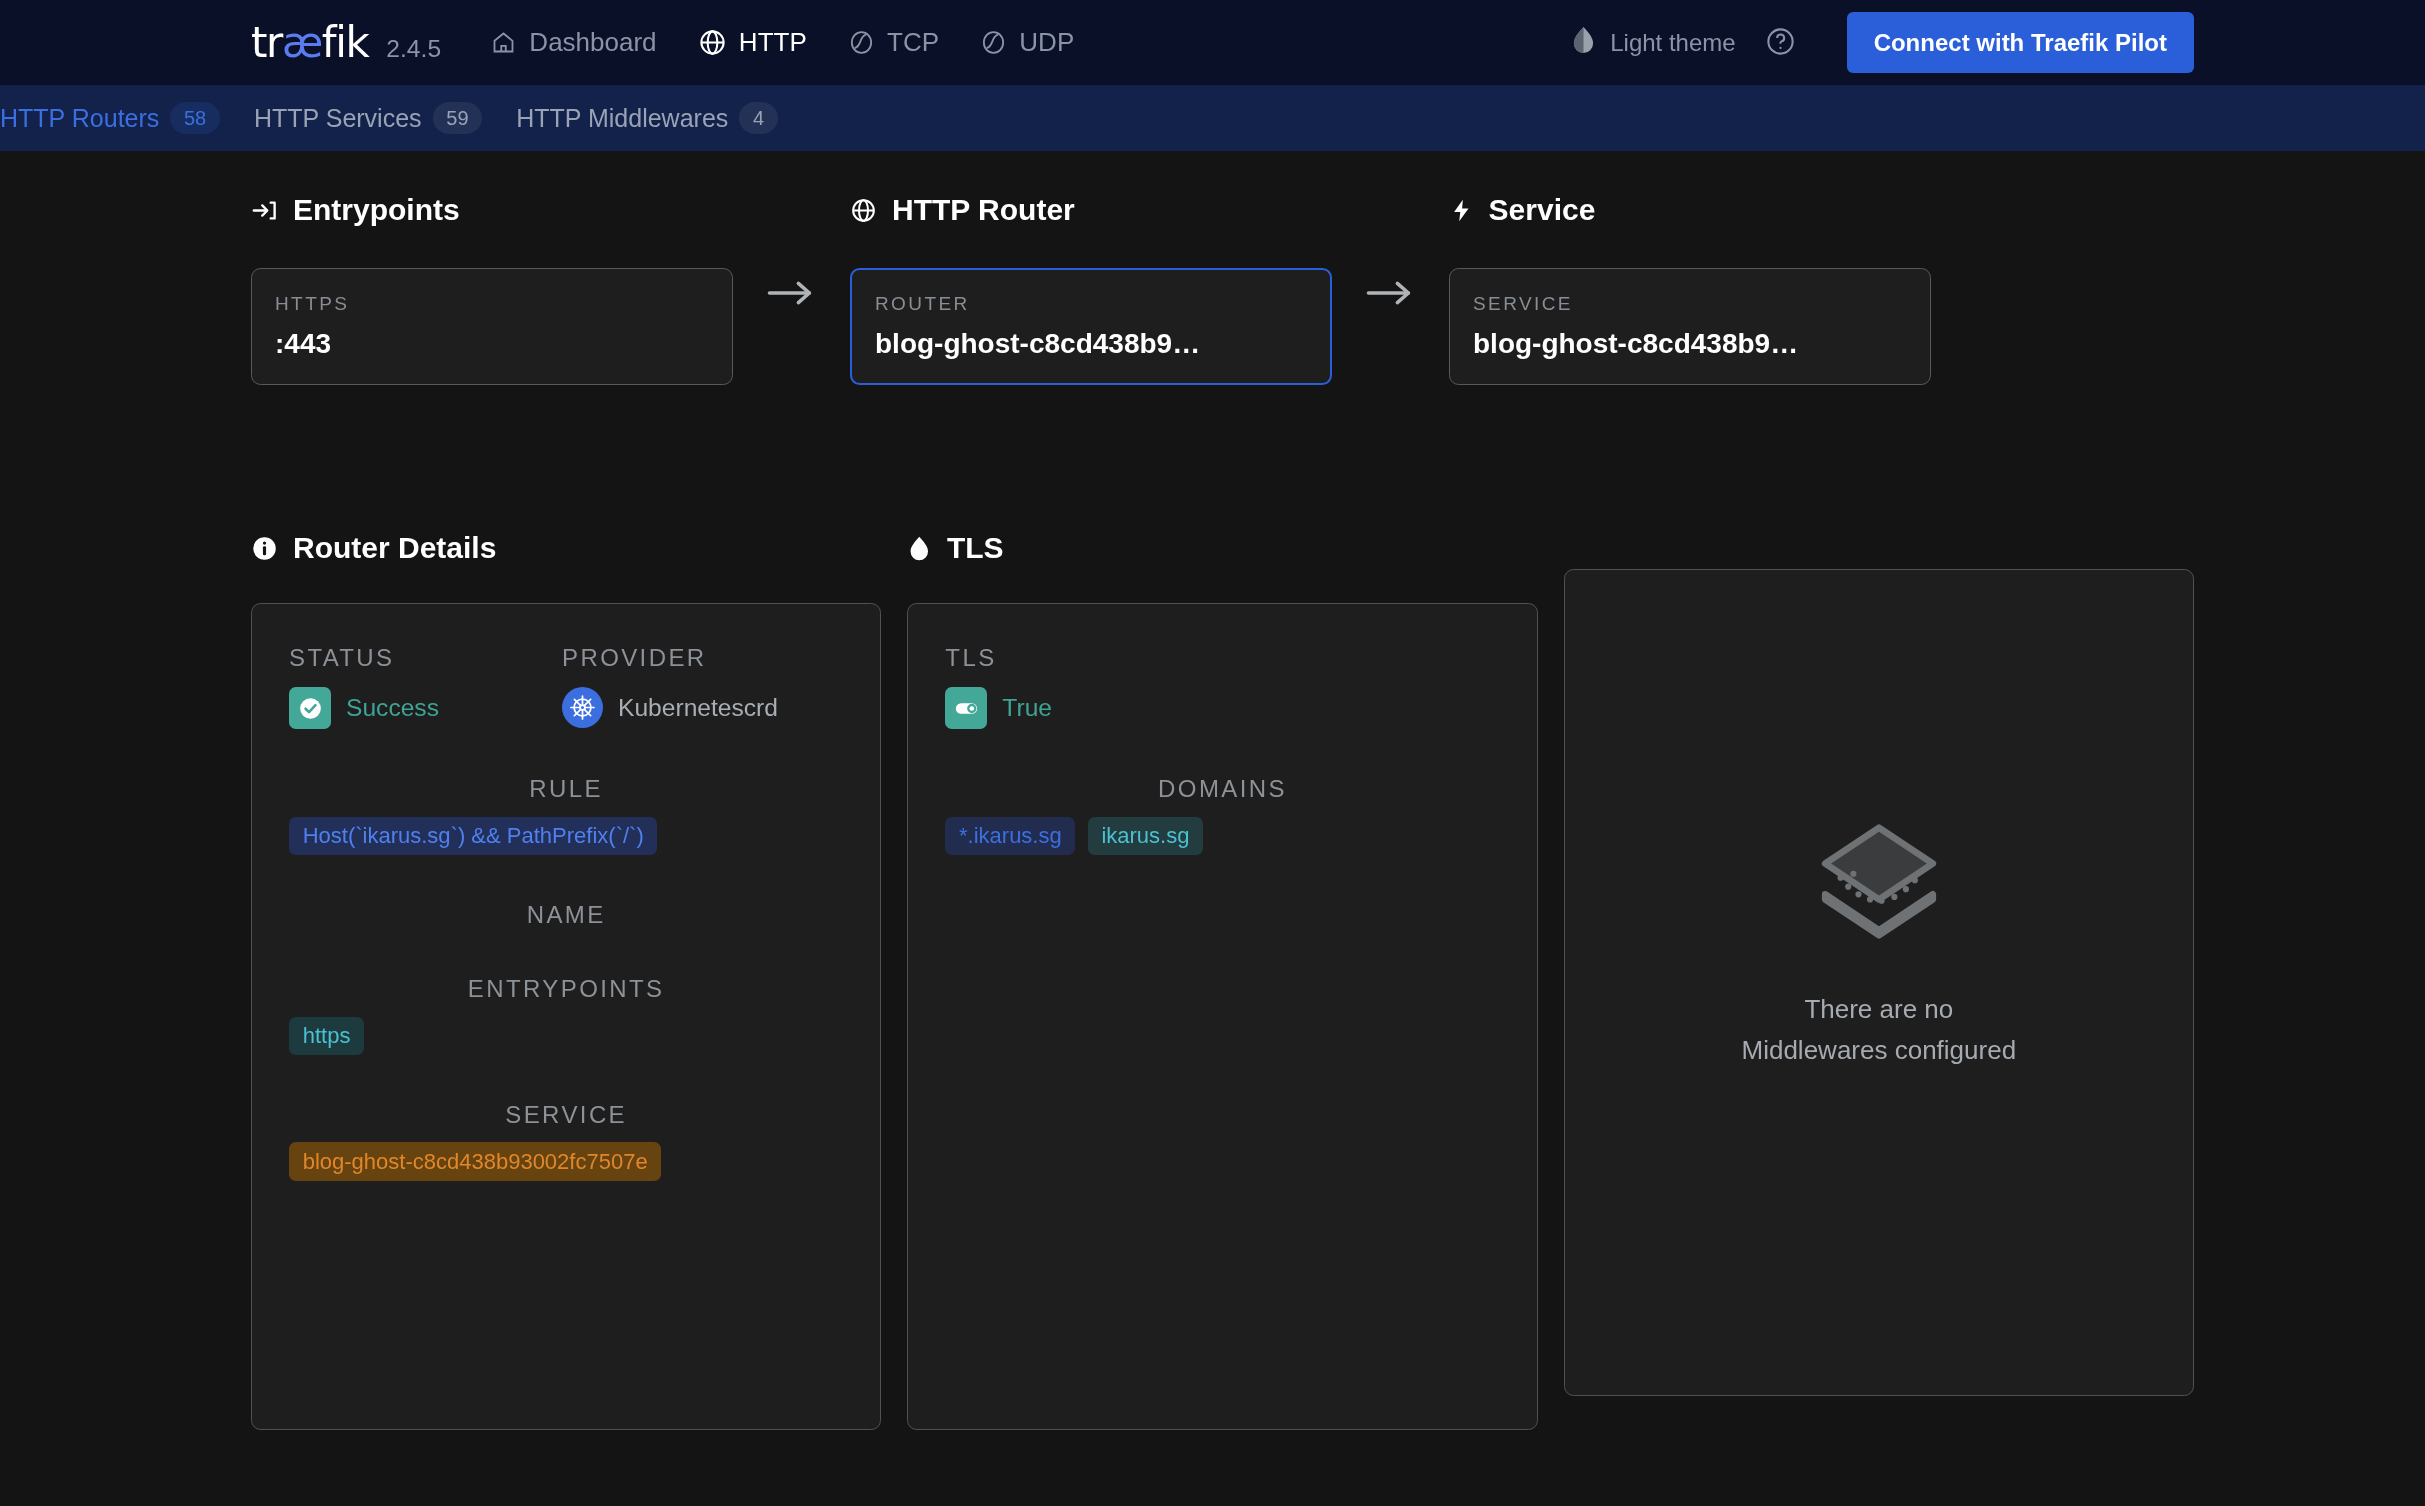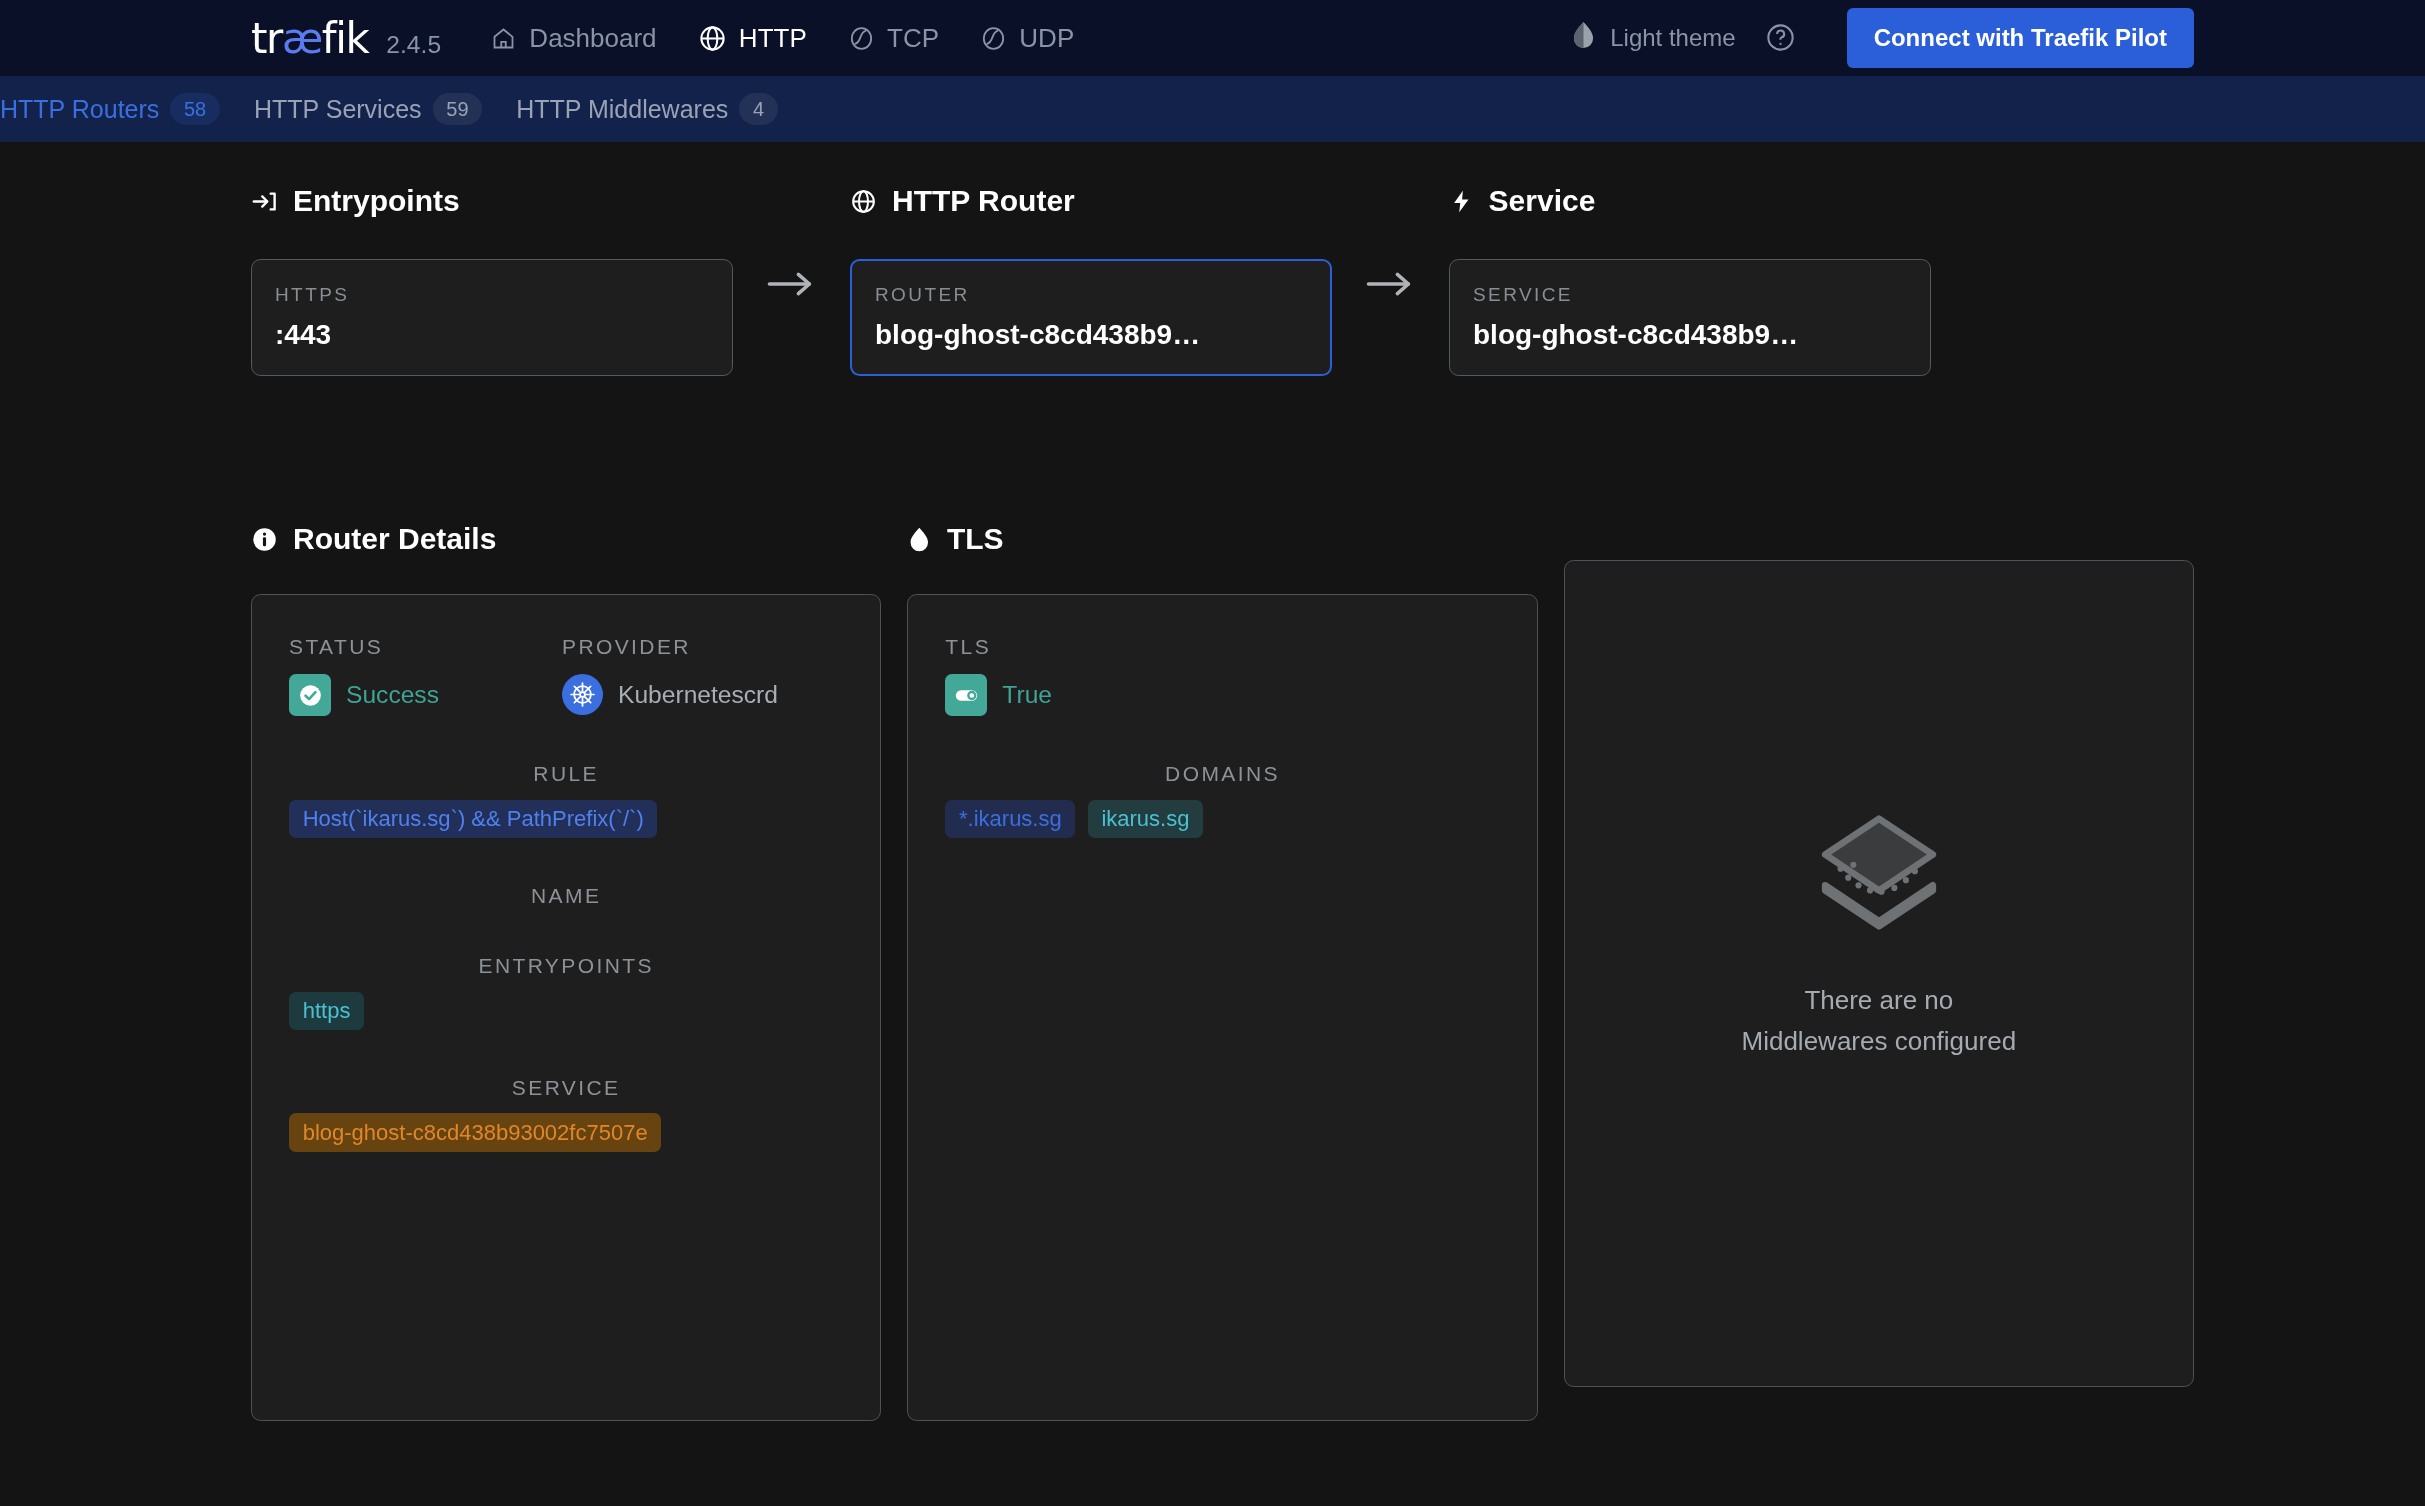--- a/index.html
+++ b/index.html
@@ -6,21 +6,21 @@
   html, body {
     width: 2426px;
     height: 1507px;
     background: #141414;
     font-family: "Liberation Sans", sans-serif;
     overflow: hidden;
   }
 
   
   .header {
-    height: 76px;
+    height: 85px;
     background: #0a1028;
     display: flex;
     align-items: center;
     padding: 0 232px 0 251px;
     position: relative;
   }
   .logo-wrap { display: flex; align-items: baseline; gap: 18px; }
   .logo {
     font-size: 42px;
     font-weight: 400;
@@ -132,21 +132,21 @@
     margin-top: 38px;
     background: #1e1e1e;
     border: 1.4px solid #4e5256;
     border-radius: 9.6px;
     height: 827px;
     padding: 40px 37px;
     overflow: hidden;
   }
 
   .field-label {
-    font-size: 21px; color: #8d9298; letter-spacing: 2.4px;
+    font-size: 24px; color: #8d9298; letter-spacing: 2.4px;
     text-transform: uppercase;
   }
   .grid2 { display: flex; }
   .grid2 > div:first-child { width: 273px; flex: 0 0 273px; }
 
   .status-row { display: flex; align-items: center; gap: 15px; margin-top: 15px; }
   .sq-badge {
     width: 42px; height: 42px; border-radius: 6.8px; background: #44a899;
     display: flex; align-items: center; justify-content: center; flex: 0 0 auto;
   }

